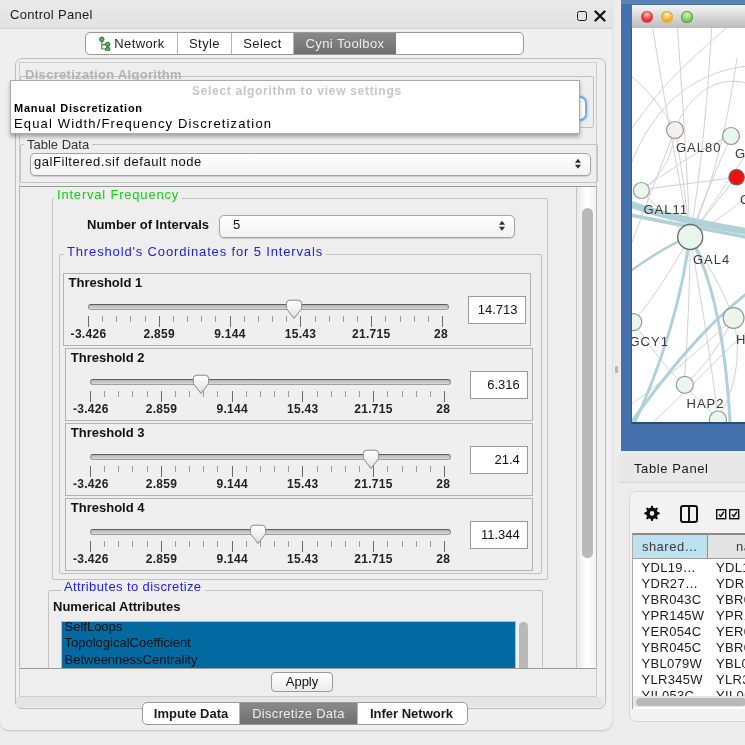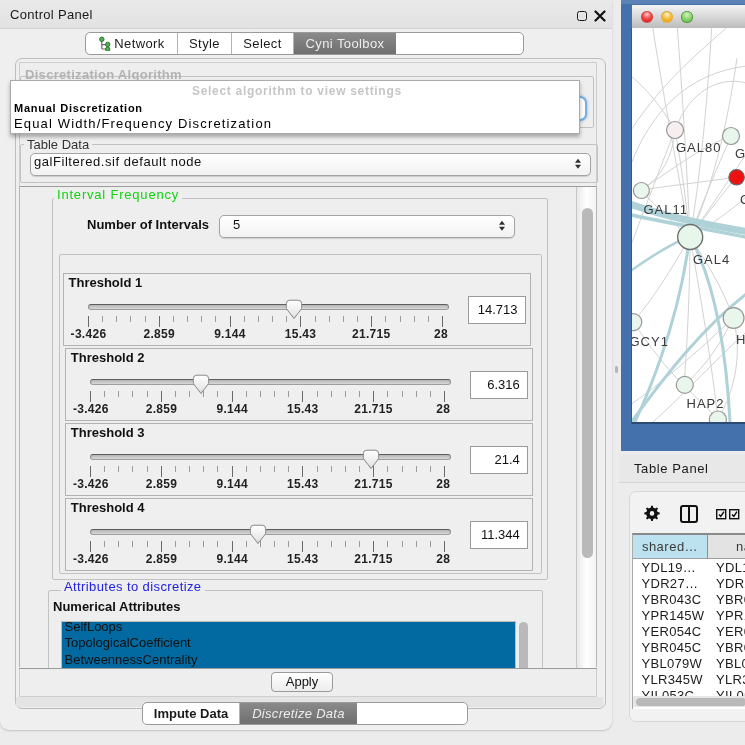--- a/index.html
+++ b/index.html
@@ -78,20 +78,21 @@
     <div class="abs" style="left:68px;top:29.5px;font-size:13px;font-weight:bold;color:#111;">Number of Intervals</div>
     <div class="combo abs" style="left:200px;top:27.5px;width:294px;height:21px;">
       <div class="abs" style="left:13px;top:1px;font-size:13px;color:#111;">5</div>
       <div class="carets">
           <div class="u"></div>
           <div class="d"></div>
         </div>
     </div>
 
     <div class="group" style="left:40px;top:67px;width:481px;height:318px;"></div>
+    <div class="gtitle" style="left:45px;top:57.5px;color:#2222e0;letter-spacing:0.85px;">Threshold's Coordinates for 5 Intervals</div>
 
 <div class="tpanel" style="left:44px;top:86px;width:466px;height:71px;">
 <div class="tlabel" style="left:4.5px;top:0.8px;">Threshold 1</div>
 <div class="track" style="left:23.5px;top:30px;width:359px;"></div>
 <div class="thumb" style="left:229.5px;top:24.3px;"><svg width="17" height="21" viewBox="0 0 17 21">
             <path d="M0.8 5.8 Q0.8 2.2 4.3 2.2 H12.7 Q16.2 2.2 16.2 5.8 V10.5 L8.5 20.6 L0.8 10.5 Z" fill="url(#tg0)" stroke="#878787" stroke-width="1"></path>
             <defs>
               <linearGradient id="tg0" x1="0" y1="0" x2="0" y2="1">
                 <stop offset="0" stop-color="#ffffff"></stop>
                 <stop offset="0.75" stop-color="#e8e8e8"></stop>
@@ -192,21 +193,22 @@
   </div>
 
   <div class="abs" style="left:19px;top:186px;width:1px;height:481px;background:#b6b6b6;"></div>
   <div class="abs" style="left:596px;top:186px;width:1px;height:481px;background:#b6b6b6;"></div>
   <div class="abs" style="left:271px;top:672px;width:60px;height:18px;background:linear-gradient(#ffffff,#ececec);border:1px solid #9a9a9a;border-radius:4px;text-align:center;font-size:13px;color:#111;line-height:18px;">Apply</div>
 
   <div class="abs" style="left:16px;top:697px;width:587px;height:10px;background:#e4e4e4;"></div>
 
   <div class="pill abs" style="left:142px;top:702px;width:324px;height:21px;">
     <div class="seg" style="width:96px;font-weight:bold;letter-spacing:0;">Impute Data</div>
-    <div class="seg dark" style="width:117px;letter-spacing:0.3px;font-style:italic;">Discretize Data</div>
+    <div class="seg dark" style="width:117px;letter-spacing:0.3px;">Discretize Data</div>
+    <div class="seg" style="width:107px;font-weight:bold;letter-spacing:0;">Infer Network</div>
   </div>
 </div>
 
 <div class="abs" style="left:621px;top:0;width:124px;height:451px;background:#4470ac;">
   <div class="abs" style="left:0;top:0;width:124px;height:4px;background:#5a82b7;"></div>
   <div class="abs" style="left:11px;top:4.5px;width:113px;height:23px;background:linear-gradient(#f4f4f4,#bcbcbc);border-bottom:1px solid #898989;"></div>
   <div class="abs" style="left:19.7px;top:11.3px;width:12px;height:12px;border-radius:50%;background:radial-gradient(circle at 50% 28%, #ffc9c9 0%, #f05050 40%, #d91f1f 70%, #b31212 100%);box-shadow:inset 0 -1px 1px rgba(255,255,255,0.25), inset 0 1px 1px rgba(120,0,0,0.35);"></div>
   <div class="abs" style="left:39.7px;top:11.3px;width:12px;height:12px;border-radius:50%;background:radial-gradient(circle at 50% 28%, #fff3cd 0%, #f6c045 40%, #e8a317 70%, #c8880a 100%);box-shadow:inset 0 -1px 1px rgba(255,255,255,0.25), inset 0 1px 1px rgba(130,85,0,0.35);"></div>
   <div class="abs" style="left:59.8px;top:11.3px;width:12px;height:12px;border-radius:50%;background:radial-gradient(circle at 50% 32%, #d2f3b9, #77c95b 58%, #48a43a);box-shadow:inset 0 0 0 0.5px #3f7d33;"></div>
   <div class="abs" style="left:10.2px;top:27.5px;width:1px;height:396px;background:#35578a;"></div>

